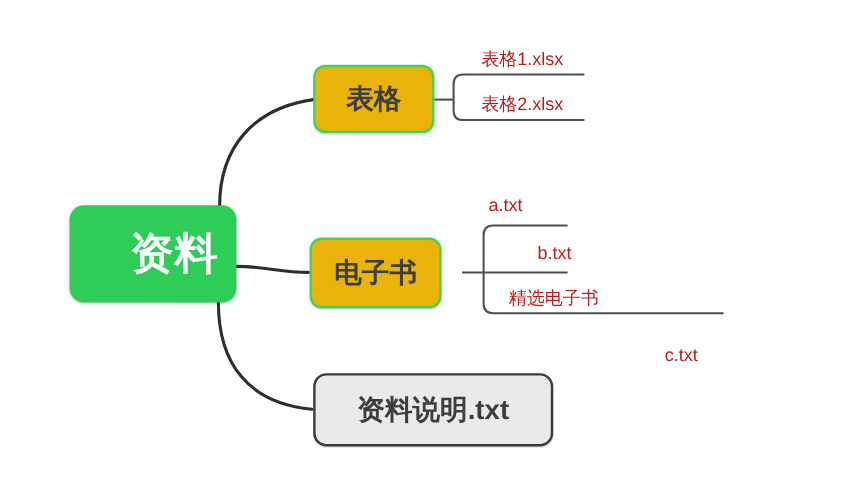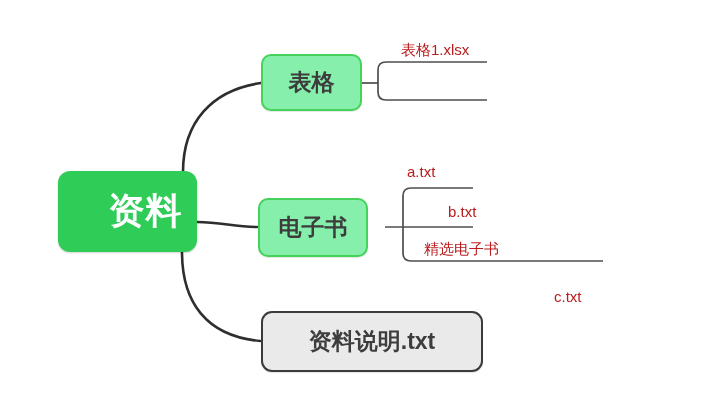--- a/index.html
+++ b/index.html
@@ -13,28 +13,28 @@
     box-sizing:border-box;font-weight:bold;
   }
   .topic-root{
     left:58px;top:171px;width:139px;height:81px;
     background:#2fcc58;color:#ffffff;border-radius:12px;
     font-size:36px;letter-spacing:1px;
     box-shadow:0 1px 2px rgba(0,0,0,0.18);
     padding-left:36px;
   }
   .topic-branch{
-    background:#86efac;color:#3d3d3d;border:2.5px solid #44d25b;border-radius:10px;
+    background:#eab308;color:#3d3d3d;border:2.5px solid #44d25b;border-radius:10px;
     font-size:23px;
     box-shadow:0 1px 1px rgba(0,0,0,0.10);
   }
   .topic-tables{left:261px;top:54px;width:101px;height:57px;}
   .topic-ebooks{left:258px;top:198px;width:110px;height:59px;}
   .topic-readme{
-    left:261px;top:311px;width:222px;height:61px;
+    left:261px;top:311px;width:200px;height:61px;
     background:#eaeaea;color:#3d3d3d;border:2.5px solid #3b3b3b;border-radius:11px;
     font-size:23px;
     box-shadow:0 1px 1px rgba(0,0,0,0.10);
   }
   .leaf{
     position:absolute;font-size:15px;line-height:19px;color:#b91c1c;
     white-space:nowrap;font-weight:normal;
   }
   .leaf-t1{left:401px;top:40px;}
   .leaf-t2{left:401px;top:78px;}
@@ -61,18 +61,19 @@
     <path d="M 473 188 H 411 Q 403 188 403 196 V 253 Q 403 261 411 261 H 603" stroke-width="1.7" stroke="#4e4e4e"></path>
   </svg>
 
   <div class="topic topic-root">资料</div>
 
   <div class="topic topic-branch topic-tables">表格</div>
   <div class="topic topic-branch topic-ebooks">电子书</div>
   <div class="topic topic-readme">资料说明.txt</div>
 
   <div class="leaf leaf-t1">表格1.xlsx</div>
+  <div class="leaf leaf-t2">表格2.xlsx</div>
   <div class="leaf leaf-a">a.txt</div>
   <div class="leaf leaf-b">b.txt</div>
   <div class="leaf leaf-c-prefix">精选电子书</div>
   <div class="leaf leaf-c">c.txt</div>
 
 </div>
 
 </body></html>

